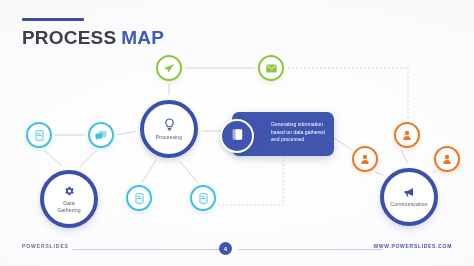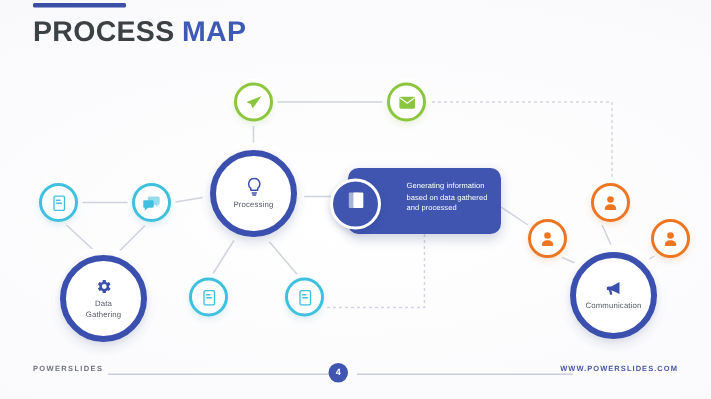--- a/index.html
+++ b/index.html
@@ -10,21 +10,21 @@
     overflow:hidden;
     position:relative;
   }
   #stage{
     position:absolute;inset:0;
     width:474px;height:266px;
     background:
       radial-gradient(120% 90% at 50% 55%, #ffffff 0%, #fbfbfd 55%, #f4f5f8 100%);
   }
   
-  #title-block{position:absolute;left:22px;top:2px;}
+  #title-block{position:absolute;left:22px;top:18px;}
   #title-rule{width:62px;height:3px;background:#3b4fa8;border-radius:1px;margin-bottom:7px;}
   #title-text{font-size:19px;font-weight:bold;letter-spacing:.2px;line-height:1;white-space:nowrap;}
   #title-text .w1{color:#3c4145;}
   #title-text .w2{color:#3f59b7;margin-left:5px;}
 
   
   #footer{position:absolute;left:0;right:0;bottom:12px;height:14px;}
   #footer-brand{
     position:absolute;left:22px;top:3px;
     font-size:5px;font-weight:bold;letter-spacing:.9px;color:#6f7380;

